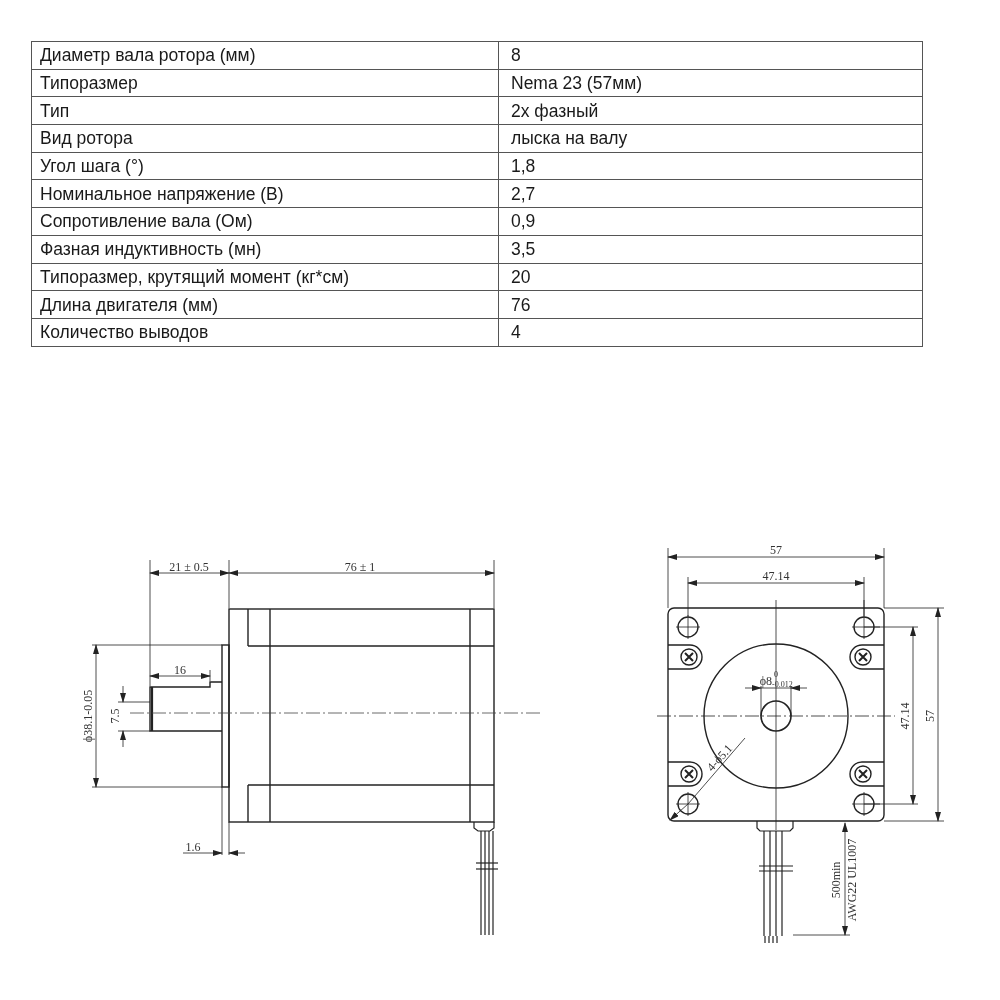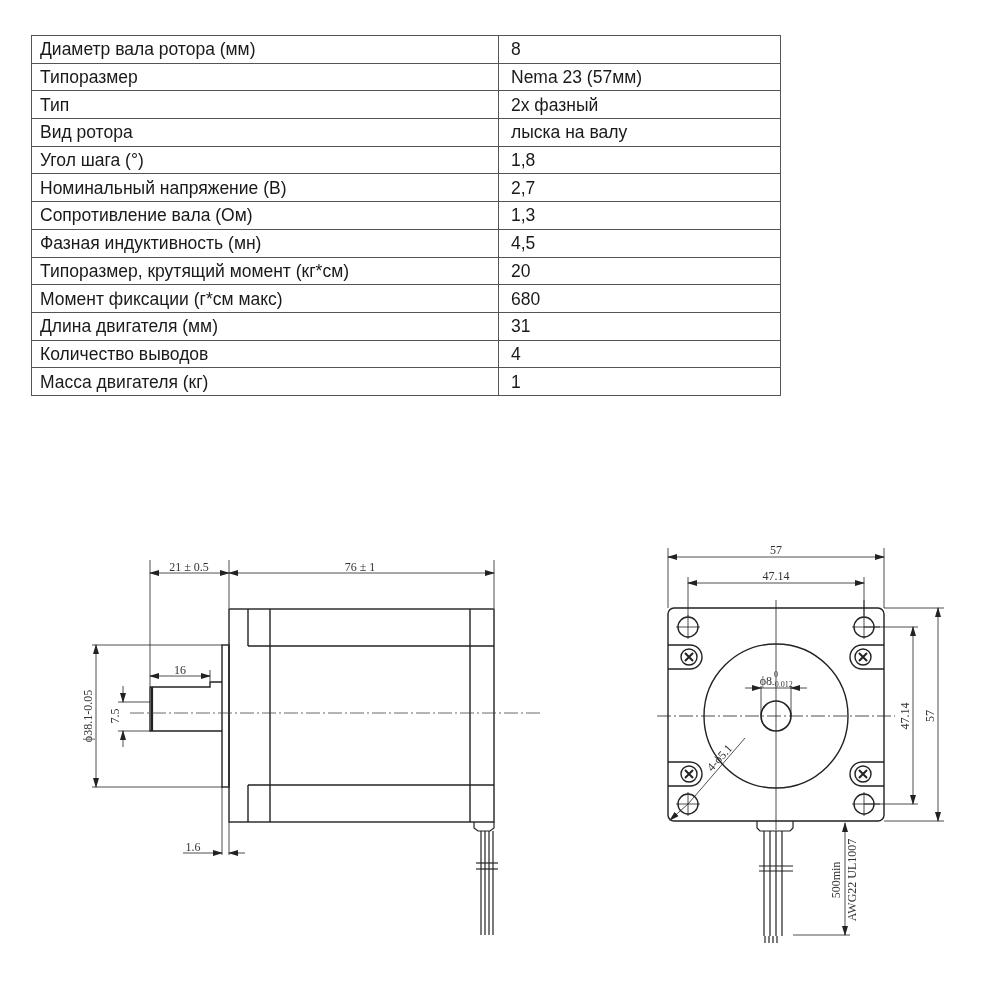--- a/index.html
+++ b/index.html
@@ -11,22 +11,22 @@
       width: 1000px;
       height: 1000px;
       position: relative;
       overflow: hidden;
       font-family: "Liberation Sans", "DejaVu Sans", sans-serif;
       color: #1a1a1a;
     }
     .spec-table {
       position: absolute;
       left: 31px;
-      top: 35px;
-      width: 750px;
+      top: 41px;
+      width: 892px;
       border-collapse: collapse;
       table-layout: fixed;
     }
     .spec-table td {
       border: 1.5px solid #555;
       height: 26.7px;
       padding: 0 0 0 8px;
       font-size: 17.5px;
       line-height: 26px;
       white-space: nowrap;
@@ -66,50 +66,42 @@
       </tr>
       <tr>
         <td class="param"><span>Вид ротора</span></td>
         <td class="value">лыска на валу</td>
       </tr>
       <tr>
         <td class="param"><span>Угол шага (°)</span></td>
         <td class="value">1,8</td>
       </tr>
       <tr>
-        <td class="param"><span>Номинальный напряжение (В)</span></td>
+        <td class="param"><span>Номинальное напряжение (В)</span></td>
         <td class="value">2,7</td>
       </tr>
       <tr>
         <td class="param"><span>Сопротивление вала (Ом)</span></td>
-        <td class="value">1,3</td>
+        <td class="value">0,9</td>
       </tr>
       <tr>
         <td class="param"><span>Фазная индуктивность (мн)</span></td>
-        <td class="value">4,5</td>
+        <td class="value">3,5</td>
       </tr>
       <tr>
         <td class="param"><span>Типоразмер, крутящий момент (кг*см)</span></td>
         <td class="value">20</td>
       </tr>
       <tr>
-        <td class="param"><span>Момент фиксации (г*см макс)</span></td>
-        <td class="value">680</td>
-      </tr>
-      <tr>
         <td class="param"><span>Длина двигателя (мм)</span></td>
-        <td class="value">31</td>
+        <td class="value">76</td>
       </tr>
       <tr>
         <td class="param"><span>Количество выводов</span></td>
         <td class="value">4</td>
-      </tr>
-      <tr>
-        <td class="param"><span>Масса двигателя (кг)</span></td>
-        <td class="value">1</td>
       </tr>
     </tbody>
 </table>
 
 <svg class="drawing" width="1000" height="480" viewBox="0 520 1000 480" xmlns="http://www.w3.org/2000/svg">
   <defs>
     <marker id="arr" markerWidth="10" markerHeight="6" refX="9" refY="3" orient="auto-start-reverse" markerUnits="userSpaceOnUse">
       <path d="M0,0 L10,3 L0,6 z" fill="#222"></path>
     </marker>
   </defs>

